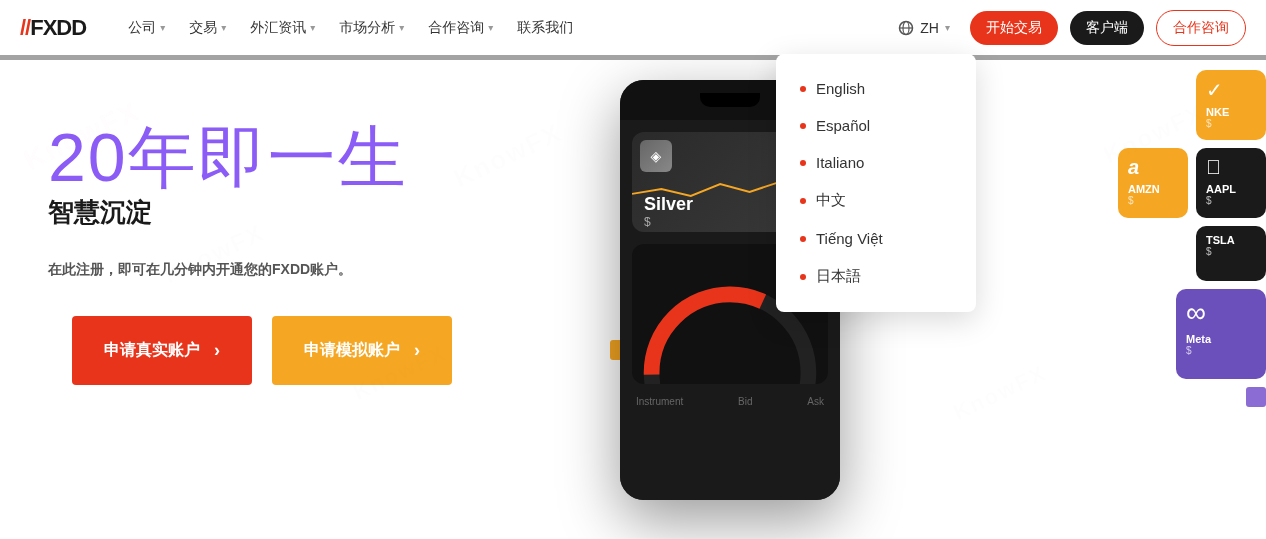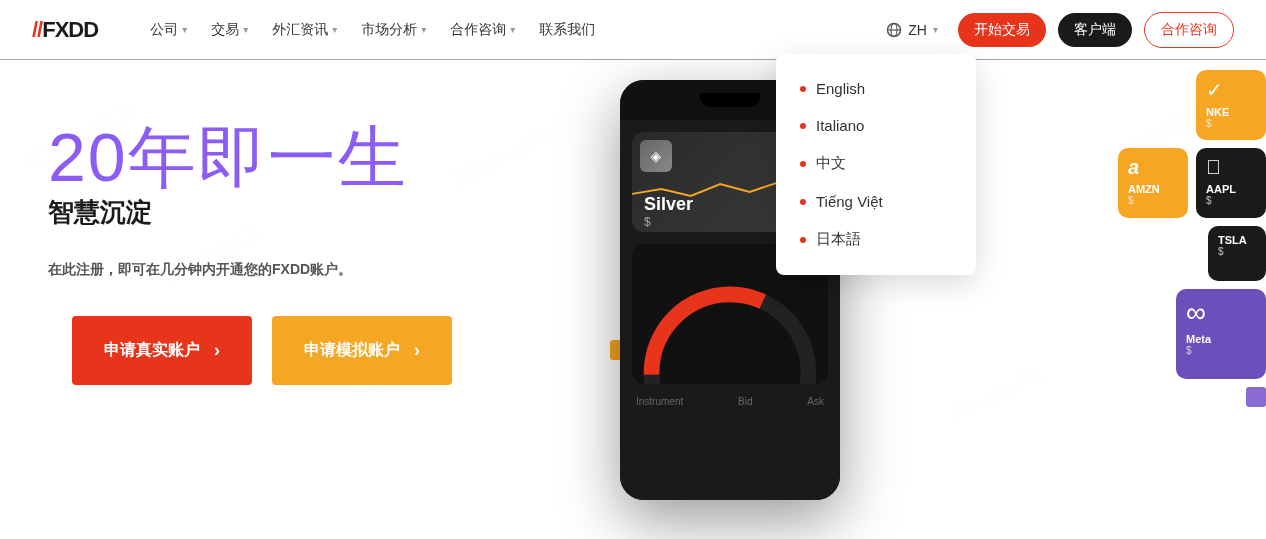--- a/index.html
+++ b/index.html
@@ -9,27 +9,26 @@
       width: 1266px;
       height: 539px;
       overflow: hidden;
       position: relative;
     }
 
     
     .navbar {
       display: flex;
       align-items: center;
-      padding: 0 32px;
+      padding: 0 20px;
       height: 60px;
       background: #fff;
-      border-bottom: 1px solid #a3a3a3;
+      border-bottom: 5px solid #a3a3a3;
       position: relative;
       z-index: 100;
-      gap: 10px;
     }
     .logo {
       display: flex;
       align-items: center;
       margin-right: 32px;
     }
     .logo-text {
       font-size: 22px;
       font-weight: 900;
       color: #1a1a1a;
@@ -422,20 +421,24 @@
     <button class="btn-start">开始交易</button>
     <button class="btn-client">客户端</button>
     <button class="btn-consult">合作咨询</button>
   </div>
 </nav>
 
 <div class="lang-dropdown">
   <div class="lang-option active">
     <span class="lang-bullet"></span>
     <span>English</span>
+  </div>
+  <div class="lang-option">
+    <span class="lang-bullet"></span>
+    <span>Español</span>
   </div>
   <div class="lang-option">
     <span class="lang-bullet"></span>
     <span>Italiano</span>
   </div>
   <div class="lang-option">
     <span class="lang-bullet"></span>
     <span>中文</span>
   </div>
   <div class="lang-option">
@@ -539,21 +542,21 @@
           <span class="stock-card-dollar">$</span>
         </div>
         <div class="stock-card card-dark" style="width:70px;height:70px;">
           <div style="font-size:20px;color:#fff;margin-bottom:4px;"></div>
           <span class="stock-card-ticker">AAPL</span>
           <span class="stock-card-dollar">$</span>
         </div>
       </div>
 
       <div class="stock-row">
-        <div class="stock-card card-dark" style="width:58px;height:55px;">
+        <div class="stock-card card-dark" style="width:70px;height:55px;">
           <span class="stock-card-ticker">TSLA</span>
           <span class="stock-card-dollar">$</span>
         </div>
       </div>
 
       <div class="stock-row">
         <div class="stock-card card-purple" style="width:90px;height:90px;">
           <div style="font-size:28px;color:#fff;margin-bottom:4px;">∞</div>
           <span class="stock-card-ticker">Meta</span>
           <span class="stock-card-dollar">$</span>

